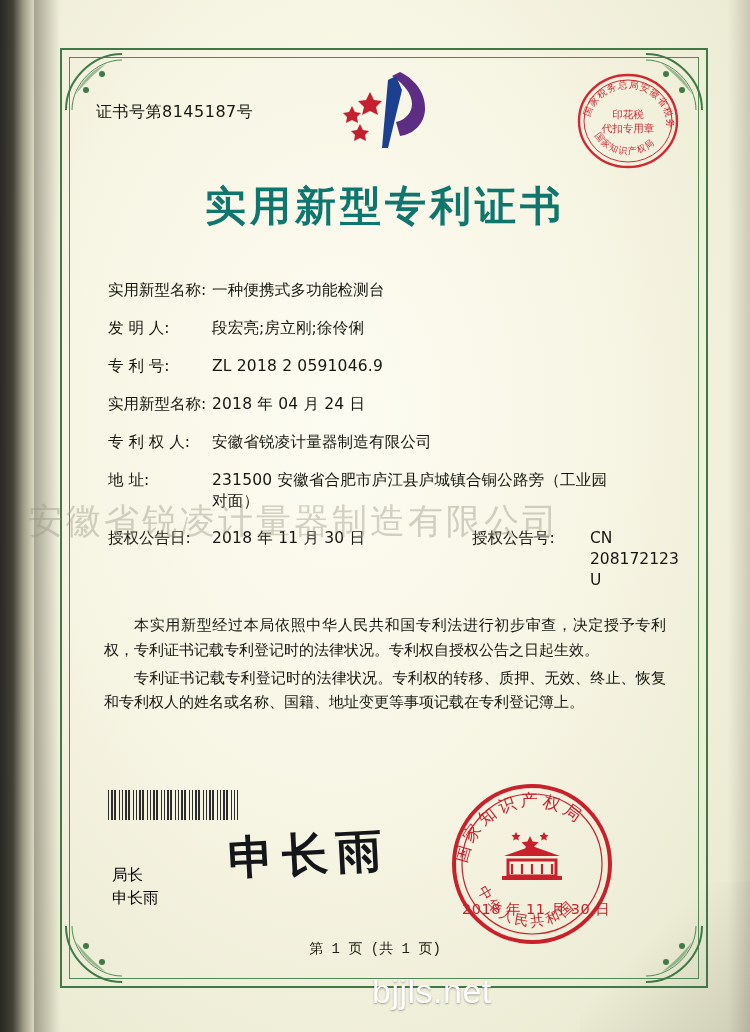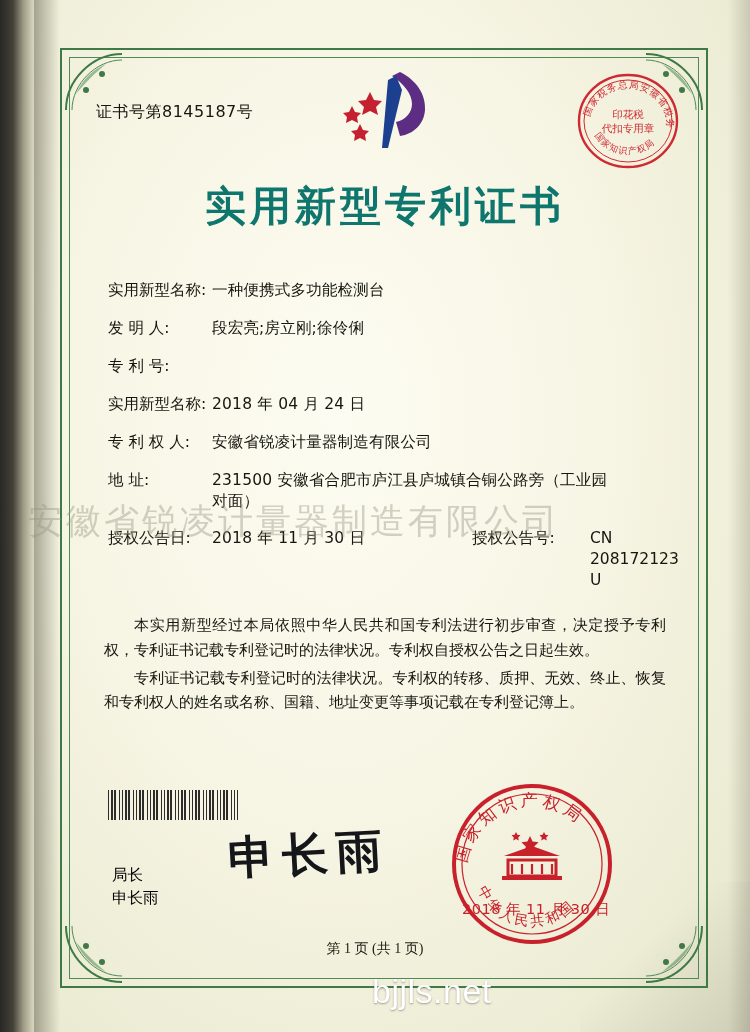--- a/index.html
+++ b/index.html
@@ -201,21 +201,21 @@
     font-family: "DejaVu Sans", sans-serif;
     letter-spacing: .5px;
   }
 
   .page-no {
     position: absolute;
     left: 0; top: 940px;
     width: 750px;
     text-align: center;
     font-size: 14px;
-    font-family: Liberation Serif, serif;
+    font-family: Liberation Mono, monospace;
     color: #1b1c12;
   }
 
   
   .watermark {
     position: absolute;
     left: 28px; top: 498px;
     width: 700px;
     font-size: 35px;
     color: rgba(150,150,130,.42);
@@ -324,20 +324,21 @@
       <div class="field-value">一种便携式多功能检测台</div>
     </div>
 
     <div class="field-row">
       <div class="field-label">发 明 人:</div>
       <div class="field-value">段宏亮;房立刚;徐伶俐</div>
     </div>
 
     <div class="field-row">
       <div class="field-label">专 利 号:</div>
+      <div class="field-value">ZL 2018 2 0591046.9</div>
     </div>
 
     <div class="field-row">
       <div class="field-label">实用新型名称:</div>
       <div class="field-value">2018 年 04 月 24 日</div>
     </div>
 
     <div class="field-row">
       <div class="field-label">专 利 权 人:</div>
       <div class="field-value">安徽省锐凌计量器制造有限公司</div>

